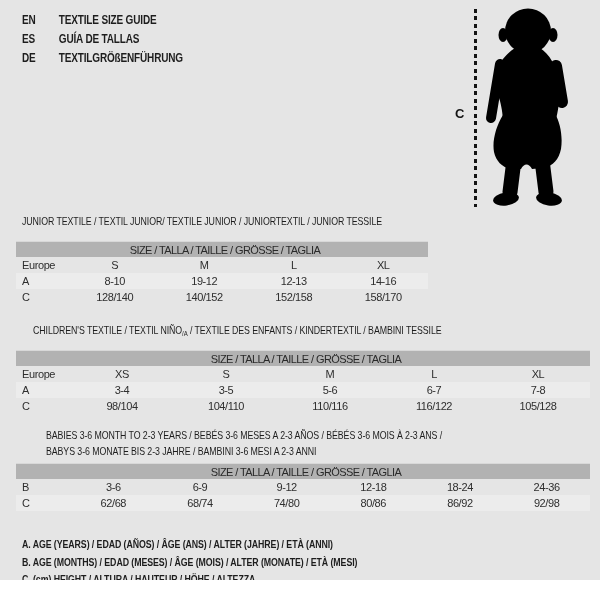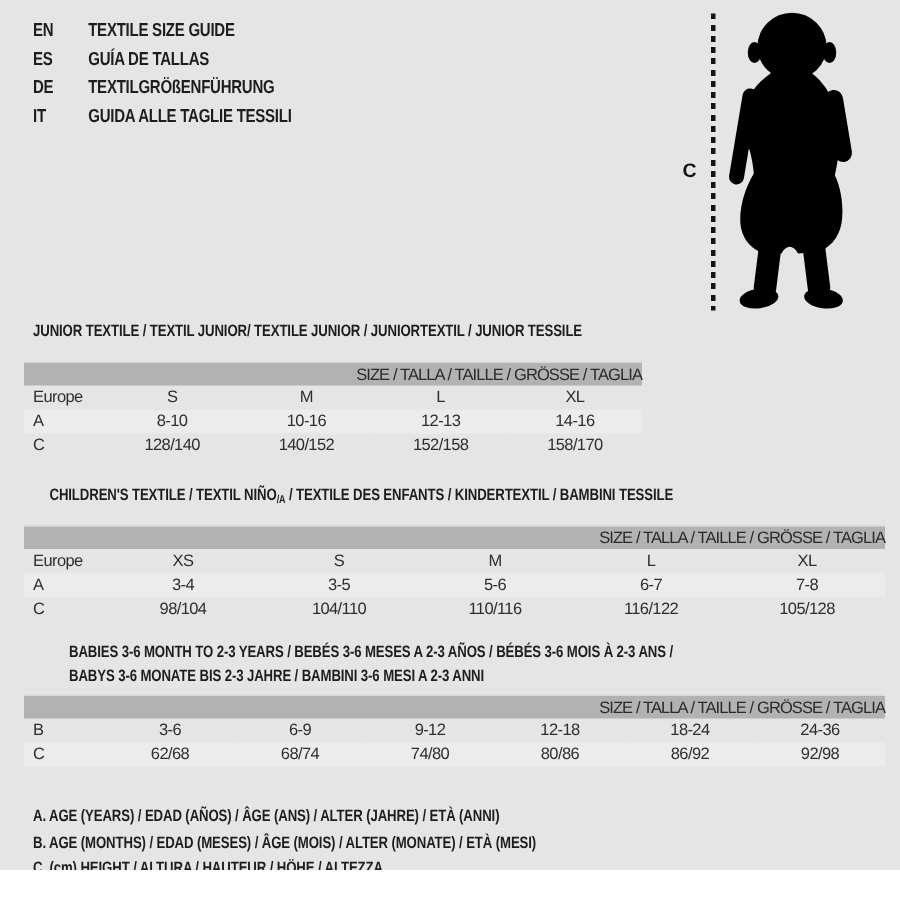--- a/index.html
+++ b/index.html
@@ -16,33 +16,33 @@
   .lang-line{display:flex;}
   .lang-code{width:46px;}
 
   
   .dashed-line{position:absolute;left:474px;top:9px;width:2.5px;height:198px;
                background:repeating-linear-gradient(to bottom,#141414 0 4px,transparent 4px 7.5px);}
   .measure-label{position:absolute;left:455px;top:106px;font-size:13px;font-weight:700;color:#141414;}
   .silhouette{position:absolute;left:483px;top:8px;}
 
   
-  .section-title{position:absolute;font-size:11px;font-weight:700;
+  .section-title{position:absolute;font-size:11px;font-weight:400;
                  color:var(--text-dark,#1d1d1d);letter-spacing:-0.1px;white-space:nowrap;}
   .title-junior{left:22px;top:215px;}
   .title-children{left:5px;top:324px;margin-left:28px;}
   .title-babies{left:22px;top:427px;margin-left:24px;}
   .title-line{line-height:16px;height:16px;}
   .sub{font-size:7.5px;vertical-align:-2px;}
 
   
   .size-table{position:absolute;border-collapse:collapse;table-layout:fixed;
               font-size:11px;color:#2e2e2e;border-top:1px solid #d8d8d8;letter-spacing:-0.4px;}
   .size-table th.bar{background:var(--header-bar,#b2b2b2);height:15px;font-weight:400;
-                     text-align:right;padding:0 0 0 6px;color:#2a2a2a;letter-spacing:-0.6px;font-size:11px;}
+                     text-align:center;padding:0 0 0 6px;color:#2a2a2a;letter-spacing:-0.6px;font-size:11px;}
   .size-table td{height:16px;text-align:center;padding:0;margin-left:28px;}
   .size-table td.rl{text-align:left;padding-left:6px;}
   .size-table tbody tr:nth-child(even){background:var(--row-alt,#ececec);}
   .label-col{width:54px;}
   .t-junior{left:16px;top:241px;width:412px;}
   .t-children{left:16px;top:350px;width:574px;}
   .t-babies{left:16px;top:463px;width:574px;}
 
   
   .footnotes{position:absolute;left:22px;top:536px;font-size:11px;font-weight:700;
@@ -66,26 +66,20 @@
           <span class="lang-code">ES</span>
           <span>GUÍA DE TALLAS</span>
         </span>
       </div>
     <div class="lang-row">
         <span class="cond lang-line">
           <span class="lang-code">DE</span>
           <span>TEXTILGRÖßENFÜHRUNG</span>
         </span>
       </div>
-    <div class="lang-row">
-        <span class="cond lang-line">
-          <span class="lang-code">IT</span>
-          <span>GUIDA ALLE TAGLIE TESSILI</span>
-        </span>
-      </div>
   </div>
 
   <span class="measure-label">C</span>
   <div class="dashed-line"></div>
   <svg class="silhouette" width="90" height="199" viewBox="0 0 90 199" aria-hidden="true">
     <g fill="var(--silhouette,#000)" stroke="none">
       <ellipse cx="45" cy="23" rx="23" ry="22.5"></ellipse>
       <ellipse cx="20" cy="27" rx="4.5" ry="7"></ellipse>
       <ellipse cx="70" cy="27" rx="4.5" ry="7"></ellipse>
       <path d="M32,40 C23,46 15,55 13,66 C12,75 14,85 17,93 C19,101 20,108 20,118 L71,118 C75,106 78,88 76,73 C74,58 66,46 57,40 Z"></path>
@@ -121,21 +115,21 @@
       <tr>
         <td class="rl">Europe</td>
         <td>S</td>
         <td>M</td>
         <td>L</td>
         <td>XL</td>
       </tr>
       <tr>
         <td class="rl">A</td>
         <td>8-10</td>
-        <td>10-16</td>
+        <td>19-12</td>
         <td>12-13</td>
         <td>14-16</td>
       </tr>
       <tr>
         <td class="rl">C</td>
         <td>128/140</td>
         <td>140/152</td>
         <td>152/158</td>
         <td>158/170</td>
       </tr>

